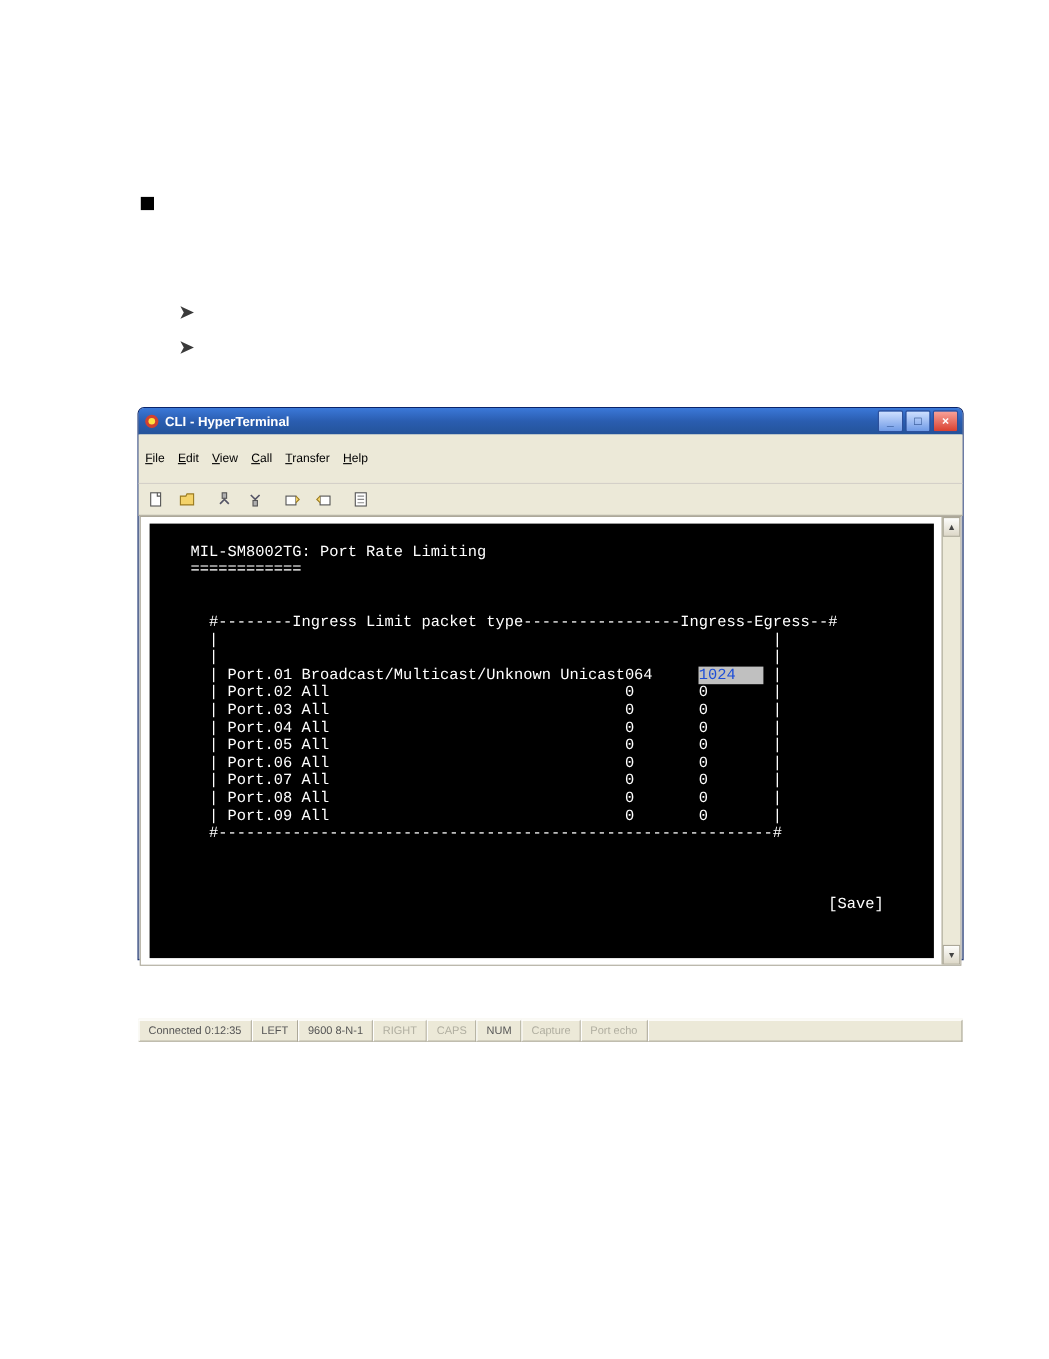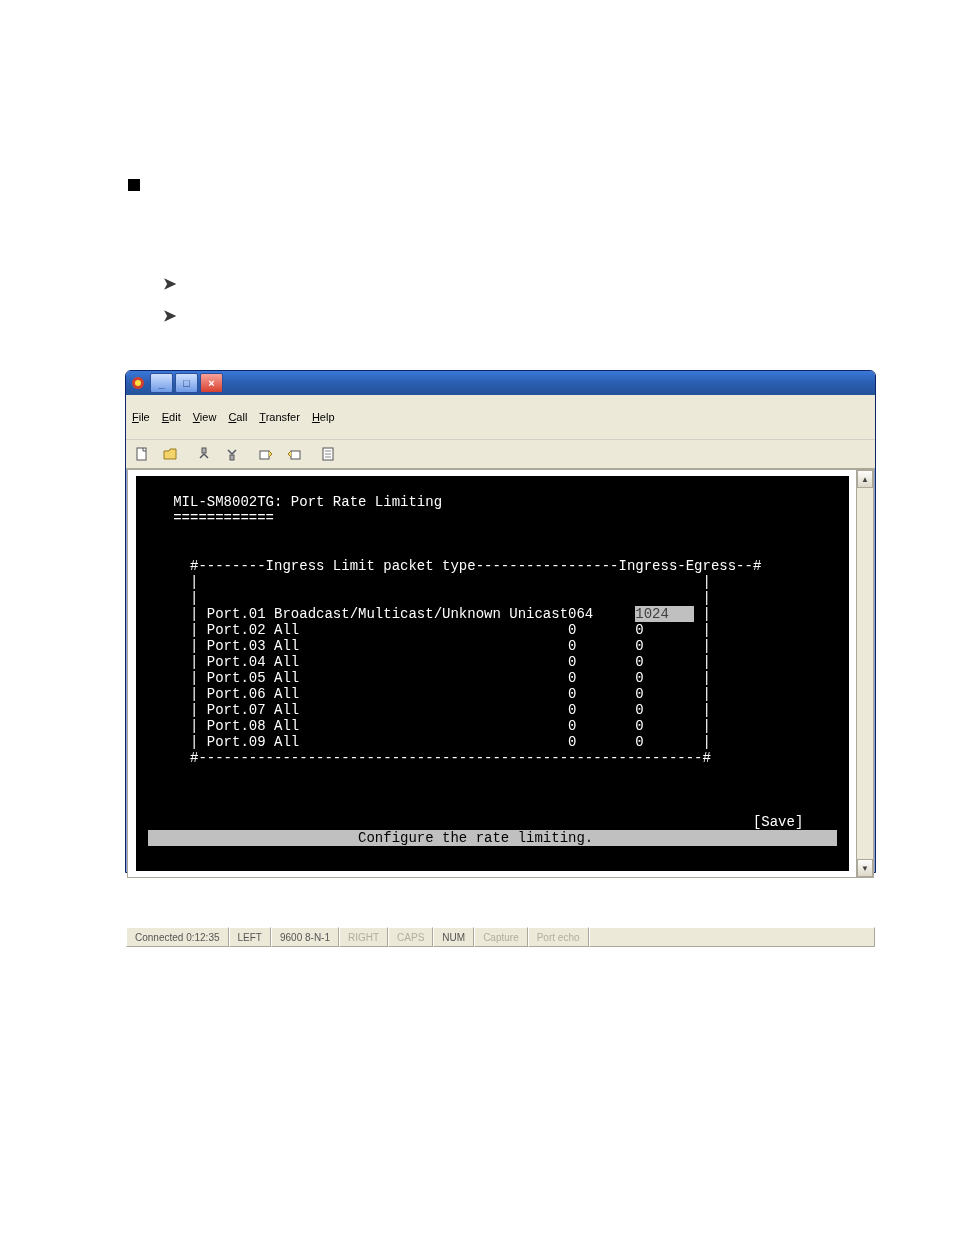--- a/index.html
+++ b/index.html
@@ -27,21 +27,21 @@
   .tbtn{width:22px;height:22px;margin-right:4px;display:flex;align-items:center;justify-content:center;border:1px solid transparent;}
   .tbtn svg{width:16px;height:16px;}
   .tsep{width:6px;}
   
   .termwrap{position:relative;height:407px;background:#fff;border:1px solid #aca899;margin:0 1px;overflow:hidden;}
   .scrollbar{position:absolute;right:0;top:0;width:16px;height:100%;background:#ece9d8;border-left:1px solid #aca899;}
   .sbtn{width:14px;height:16px;margin:0 auto;background:linear-gradient(#fdfdfb,#ddd8c8);border:1px solid #aca899;display:flex;align-items:center;justify-content:center;font-size:8px;color:#444;}
   .sbtn.up{margin-top:0;}
   .sbtn.down{position:absolute;bottom:0;left:0;}
   .terminal{position:absolute;left:8px;top:6px;right:24px;bottom:6px;background:#000;color:#fff;font-family:"Courier New",monospace;font-size:14px;line-height:16px;padding:18px 12px 4px 12px;white-space:pre;overflow:hidden;}
-  .terminal .hl{background:#c0c0c0;color:#404040;}
+  .terminal .hl{background:#c0c0c0;color:#1d4ed8;}
   .terminal .barline{background:#c0c0c0;color:#000;display:block;width:100%;}
   
   .statusbar{height:20px;background:#ece9d8;display:flex;align-items:stretch;font-size:10px;border-top:1px solid #fff;margin-top:48px;}
   .statusbar .cell{border:1px solid #aca899;border-top-color:#fff;border-left-color:#fff;padding:2px 8px;display:flex;align-items:center;color:#555;}
   .statusbar .cell.dim{color:#b0aea0;}
   .statusbar .grow{flex:1;border:1px solid #aca899;border-top-color:#fff;border-left-color:#fff;}
 </style>
 </head>
 <body>
 <div class="page">
@@ -52,20 +52,21 @@
 
 <div class="win">
 
   <div class="titlebar">
     <span class="icon">
       <svg viewBox="0 0 16 16">
             <circle cx="8" cy="8" r="6" fill="#d04030"></circle>
             <circle cx="8" cy="8" r="3" fill="#ffe040"></circle>
           </svg>
     </span>
+    <span class="title">CLI - HyperTerminal</span>
     <div class="winbtns">
       <div class="winbtn">_</div>
       <div class="winbtn">□</div>
       <div class="winbtn close">×</div>
     </div>
   </div>
 
   <div class="menubar">
     <span><u>F</u>ile</span>
     <span><u>E</u>dit</span>
@@ -139,21 +140,21 @@
      | Port.05 All                                0       0       |
      | Port.06 All                                0       0       |
      | Port.07 All                                0       0       |
      | Port.08 All                                0       0       |
      | Port.09 All                                0       0       |
      #------------------------------------------------------------#
 
 
 
                                                                         [Save]
-<span class="barline">                         Configure the rate limiting.                         </span></div>
+</div>
     <div class="scrollbar">
       <div class="sbtn up">▲</div>
       <div class="sbtn down">▼</div>
     </div>
   </div>
 
   <div class="statusbar">
     <div class="cell">Connected 0:12:35</div>
     <div class="cell">LEFT</div>
     <div class="cell">9600 8-N-1</div>

